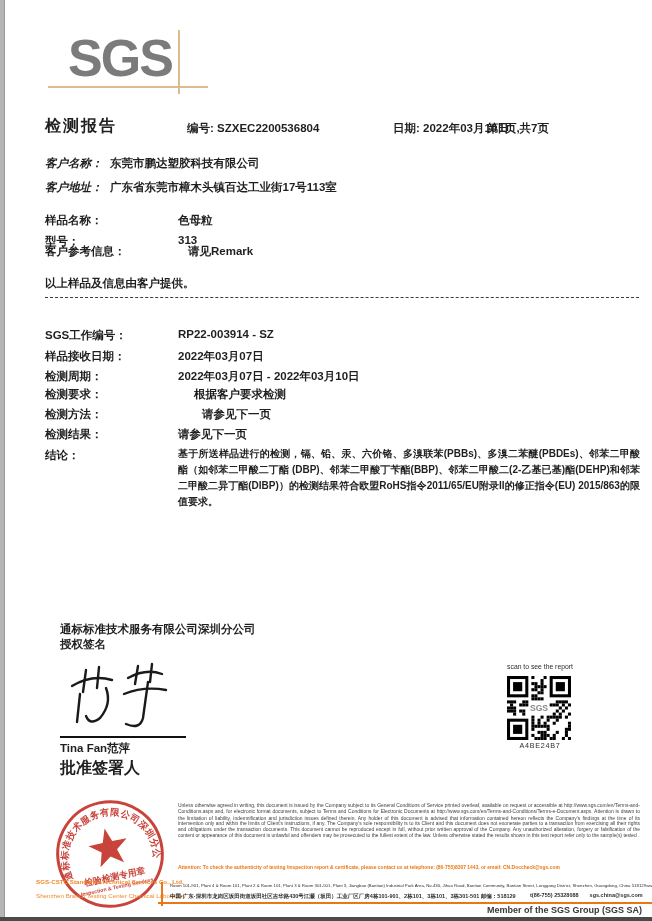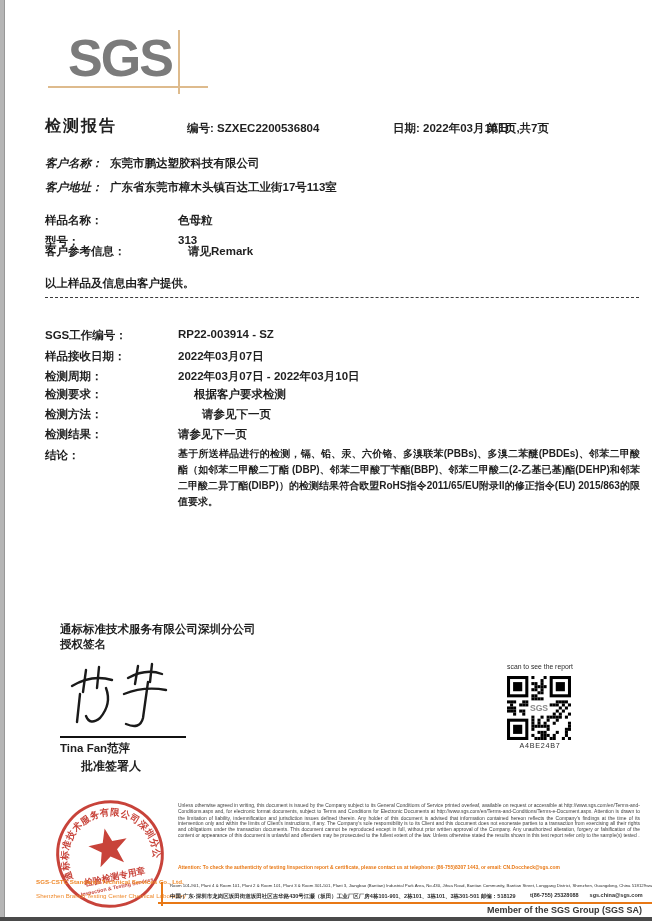--- a/index.html
+++ b/index.html
@@ -26,21 +26,21 @@
   .dashrule{left:45px;top:297px;width:594px;border-top:1.5px dashed #3c3c3c;}
   
   .concl-lbl{left:45px;top:448px;font-size:11.5px;font-weight:600;}
   .concl{left:178px;top:446px;width:462px;font-size:10px;font-weight:600;line-height:16px;text-align:justify;}
   
   .sig-company{left:60px;top:622px;font-size:11.5px;font-weight:600;}
   .sig-auth{left:60px;top:637px;font-size:11.5px;font-weight:600;}
   .sig-scribble{left:66px;top:660px;}
   .sig-line{left:60px;top:736px;width:126px;height:2px;background:#111;}
   .sig-name{left:60px;top:741px;font-size:11.5px;font-weight:600;}
-  .sig-role{left:60px;top:758px;font-size:12px;font-weight:600;margin-left:21px;}
+  .sig-role{left:60px;top:758px;font-size:16px;font-weight:600;}
   
   .qr-caption{left:490px;top:663px;width:100px;text-align:center;font-size:10px;color:#2c2c2c;
     transform:scale(0.68);transform-origin:center top;white-space:nowrap;}
   .qr-box{left:507px;top:676px;width:64px;height:64px;}
   .qr-code-text{left:490px;top:742px;width:100px;text-align:center;font-size:10px;color:#2c2c2c;
     transform:scale(0.72);transform-origin:center top;letter-spacing:1px;}
   
   .stamp{left:54px;top:798px;width:112px;height:112px;transform:rotate(-12deg);opacity:0.92;}
   .stamp-co{left:36px;top:878px;font-size:10px;color:#ef8a2c;transform:scale(0.62);transform-origin:left top;white-space:nowrap;font-weight:bold;}
   .stamp-lab{left:36px;top:892px;font-size:10px;color:#ef8a2c;transform:scale(0.62);transform-origin:left top;white-space:nowrap;}

